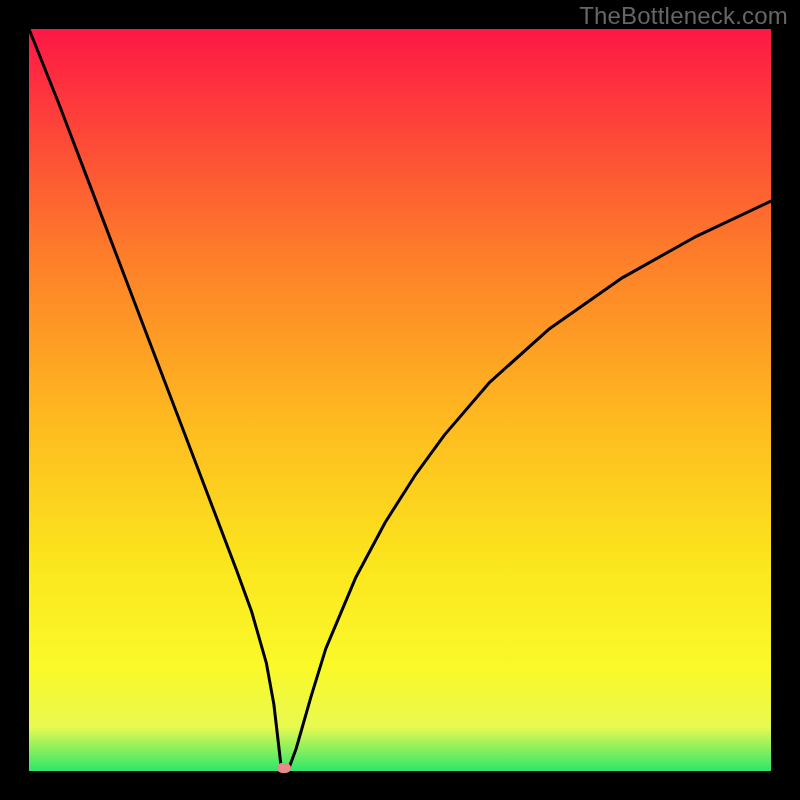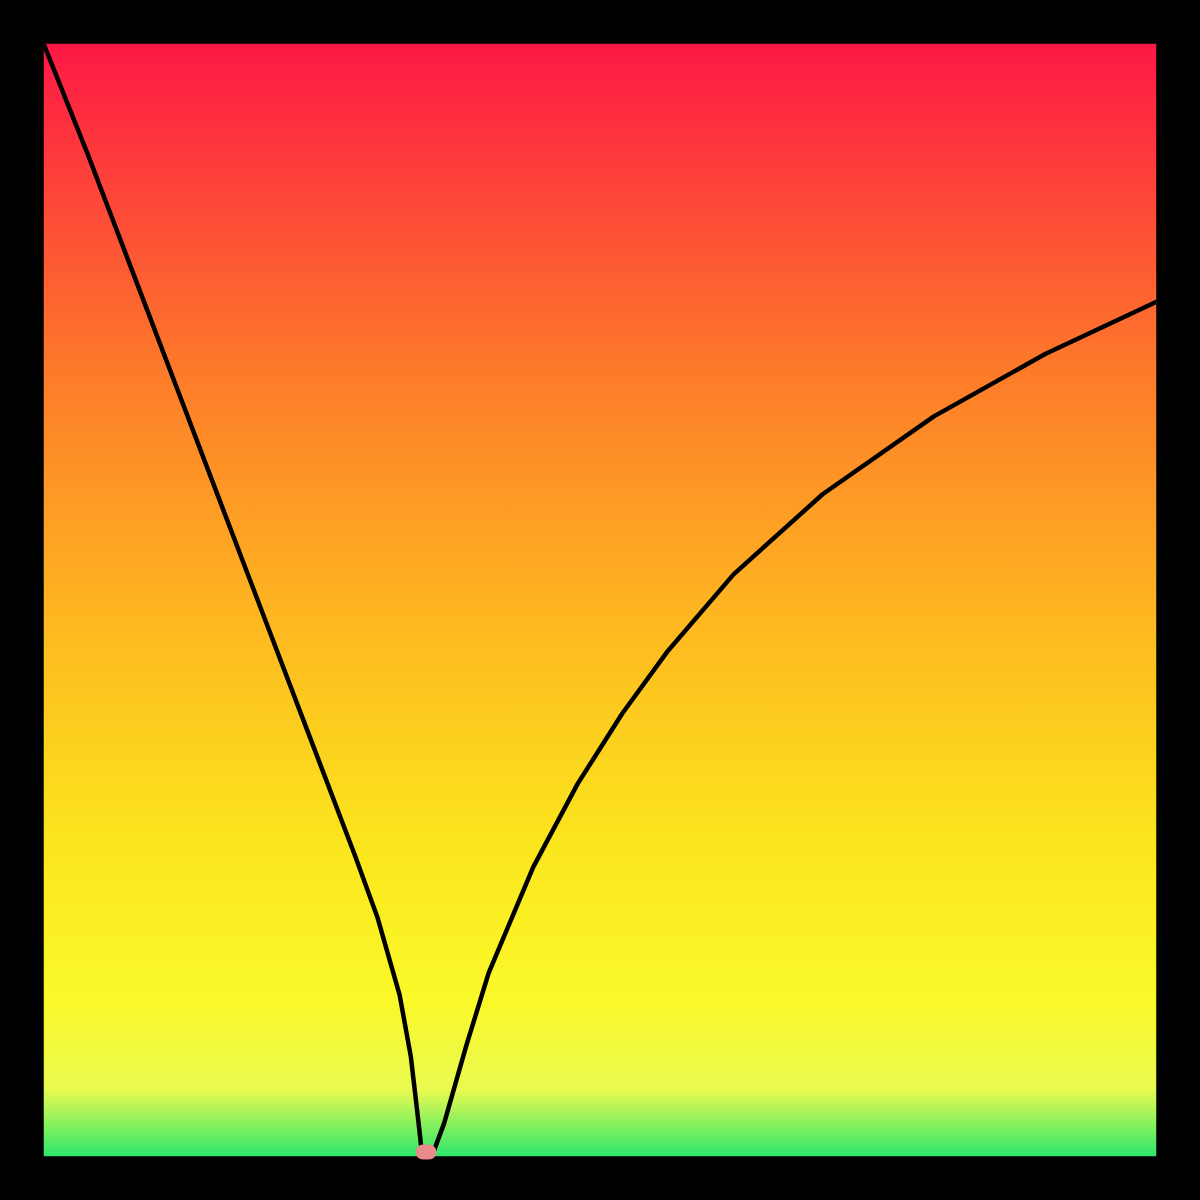--- a/index.html
+++ b/index.html
@@ -42,20 +42,21 @@
     border-radius: 5px;
     background: #e98a8c;
     z-index: 5;
   }
 </style>
 </head>
 <body>
 
 <div class="outer">
 
+  <div class="watermark">TheBottleneck.com</div>
 
   <svg class="plot" viewBox="0 0 742 742" preserveAspectRatio="none">
     <defs>
       <linearGradient id="bg-grad" x1="0" y1="0" x2="0" y2="1">
         <stop id="g0" offset="0%" stop-color="#fd1845"></stop>
         <stop id="g1" offset="30%" stop-color="#fd7c2a"></stop>
         <stop id="g2" offset="52%" stop-color="#feb820"></stop>
         <stop id="g3" offset="72%" stop-color="#fbe61d"></stop>
         <stop id="g4" offset="86%" stop-color="#faf929"></stop>
         <stop id="g5" offset="94%" stop-color="#e9f950"></stop>

